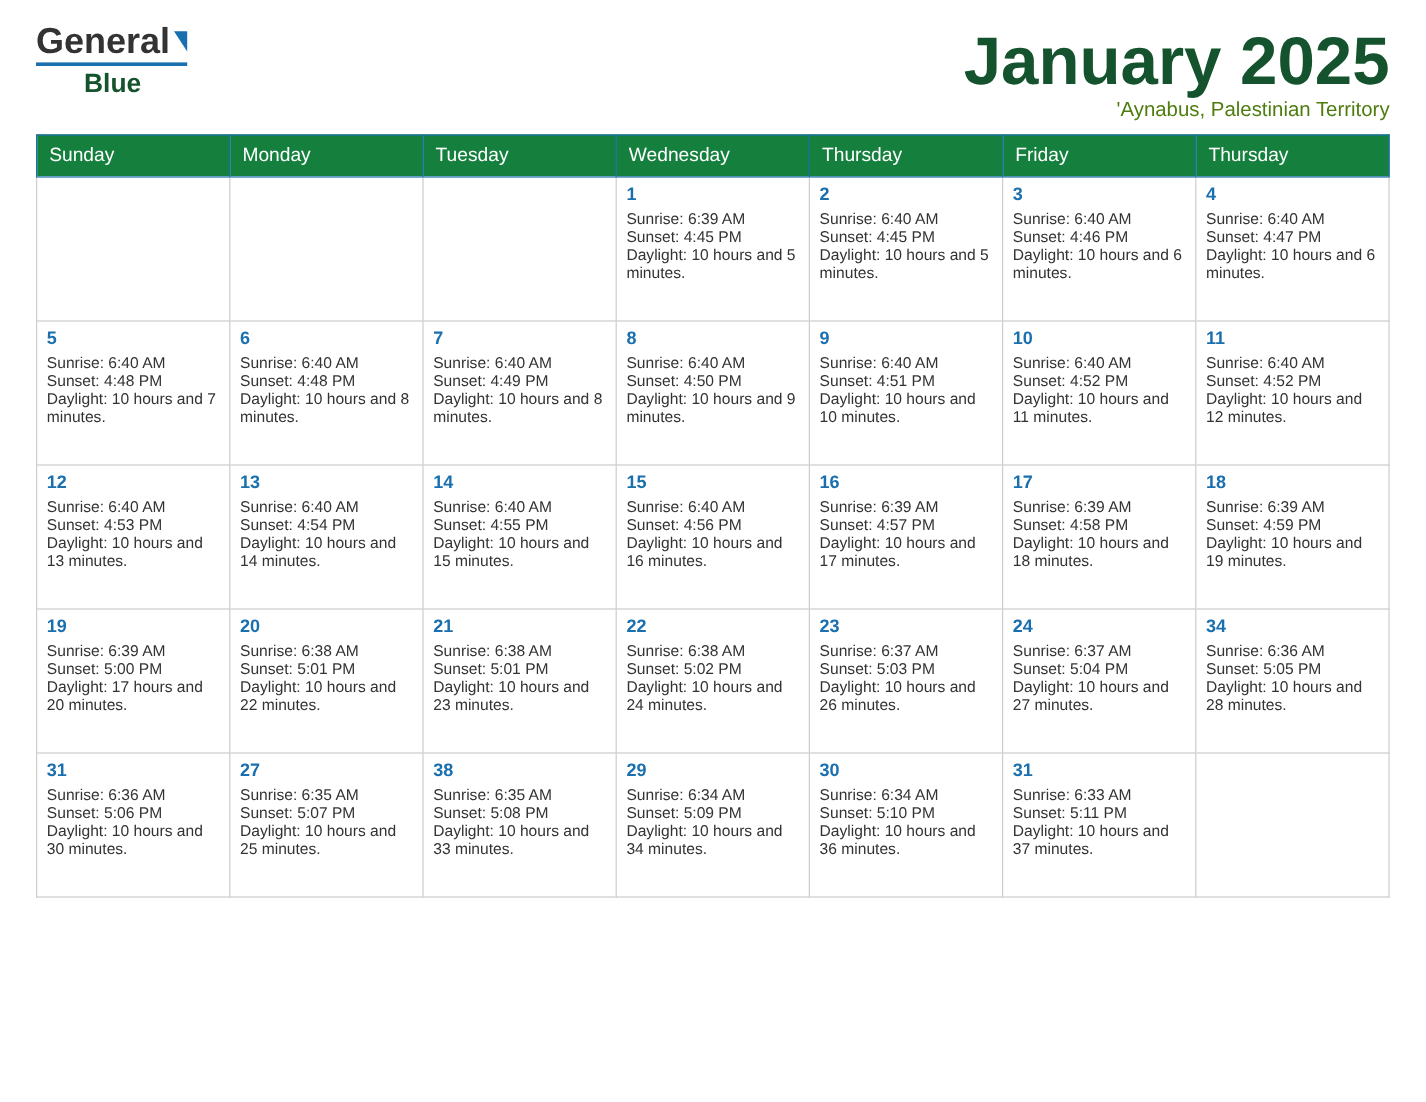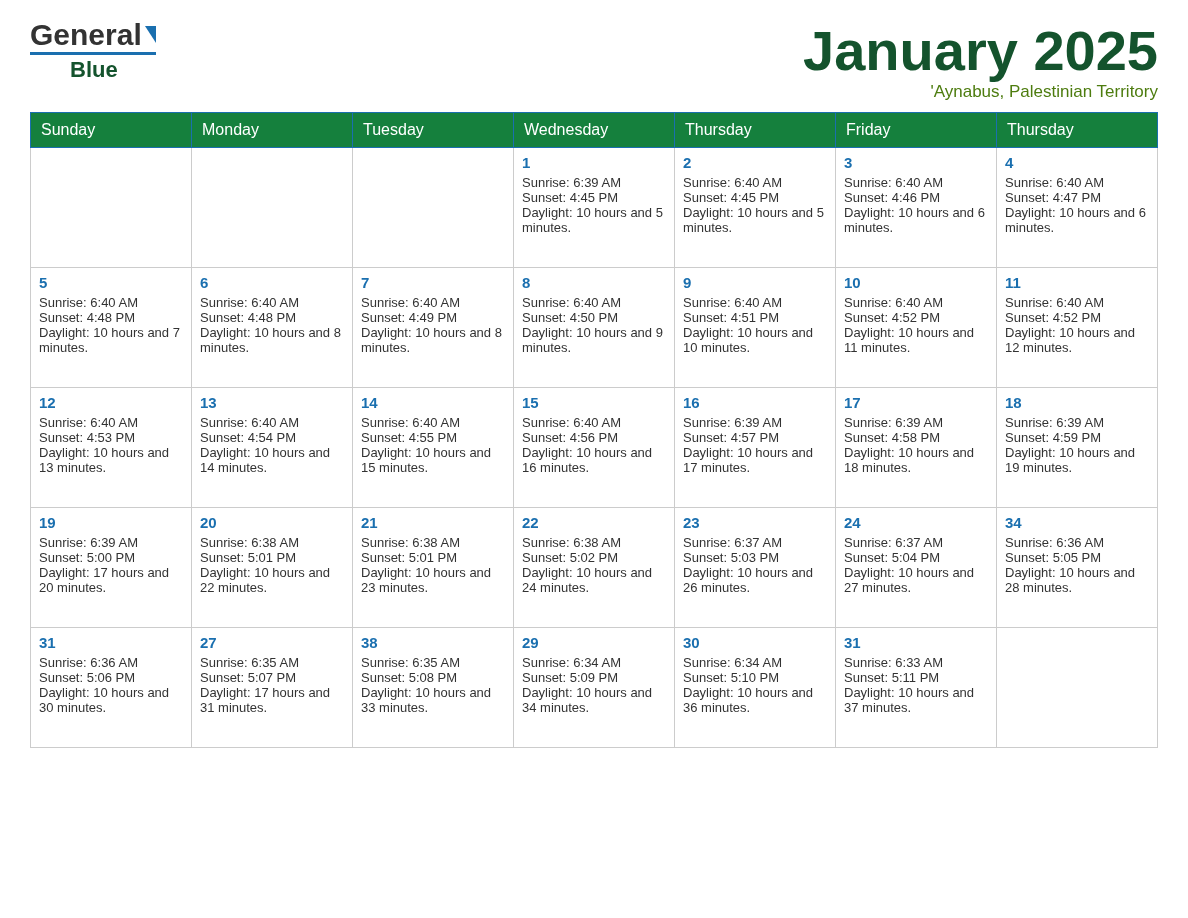--- a/index.html
+++ b/index.html
@@ -268,21 +268,21 @@
         <td>
           <span class="day-num">31</span>
           <div>Sunrise: 6:36 AM</div>
           <div>Sunset: 5:06 PM</div>
           <div>Daylight: 10 hours and 30 minutes.</div>
         </td>
         <td>
           <span class="day-num">27</span>
           <div>Sunrise: 6:35 AM</div>
           <div>Sunset: 5:07 PM</div>
-          <div>Daylight: 17 hours and 31 minutes.</div>
+          <div>Daylight: 10 hours and 25 minutes.</div>
         </td>
         <td>
           <span class="day-num">38</span>
           <div>Sunrise: 6:35 AM</div>
           <div>Sunset: 5:08 PM</div>
           <div>Daylight: 10 hours and 33 minutes.</div>
         </td>
         <td>
           <span class="day-num">29</span>
           <div>Sunrise: 6:34 AM</div>

